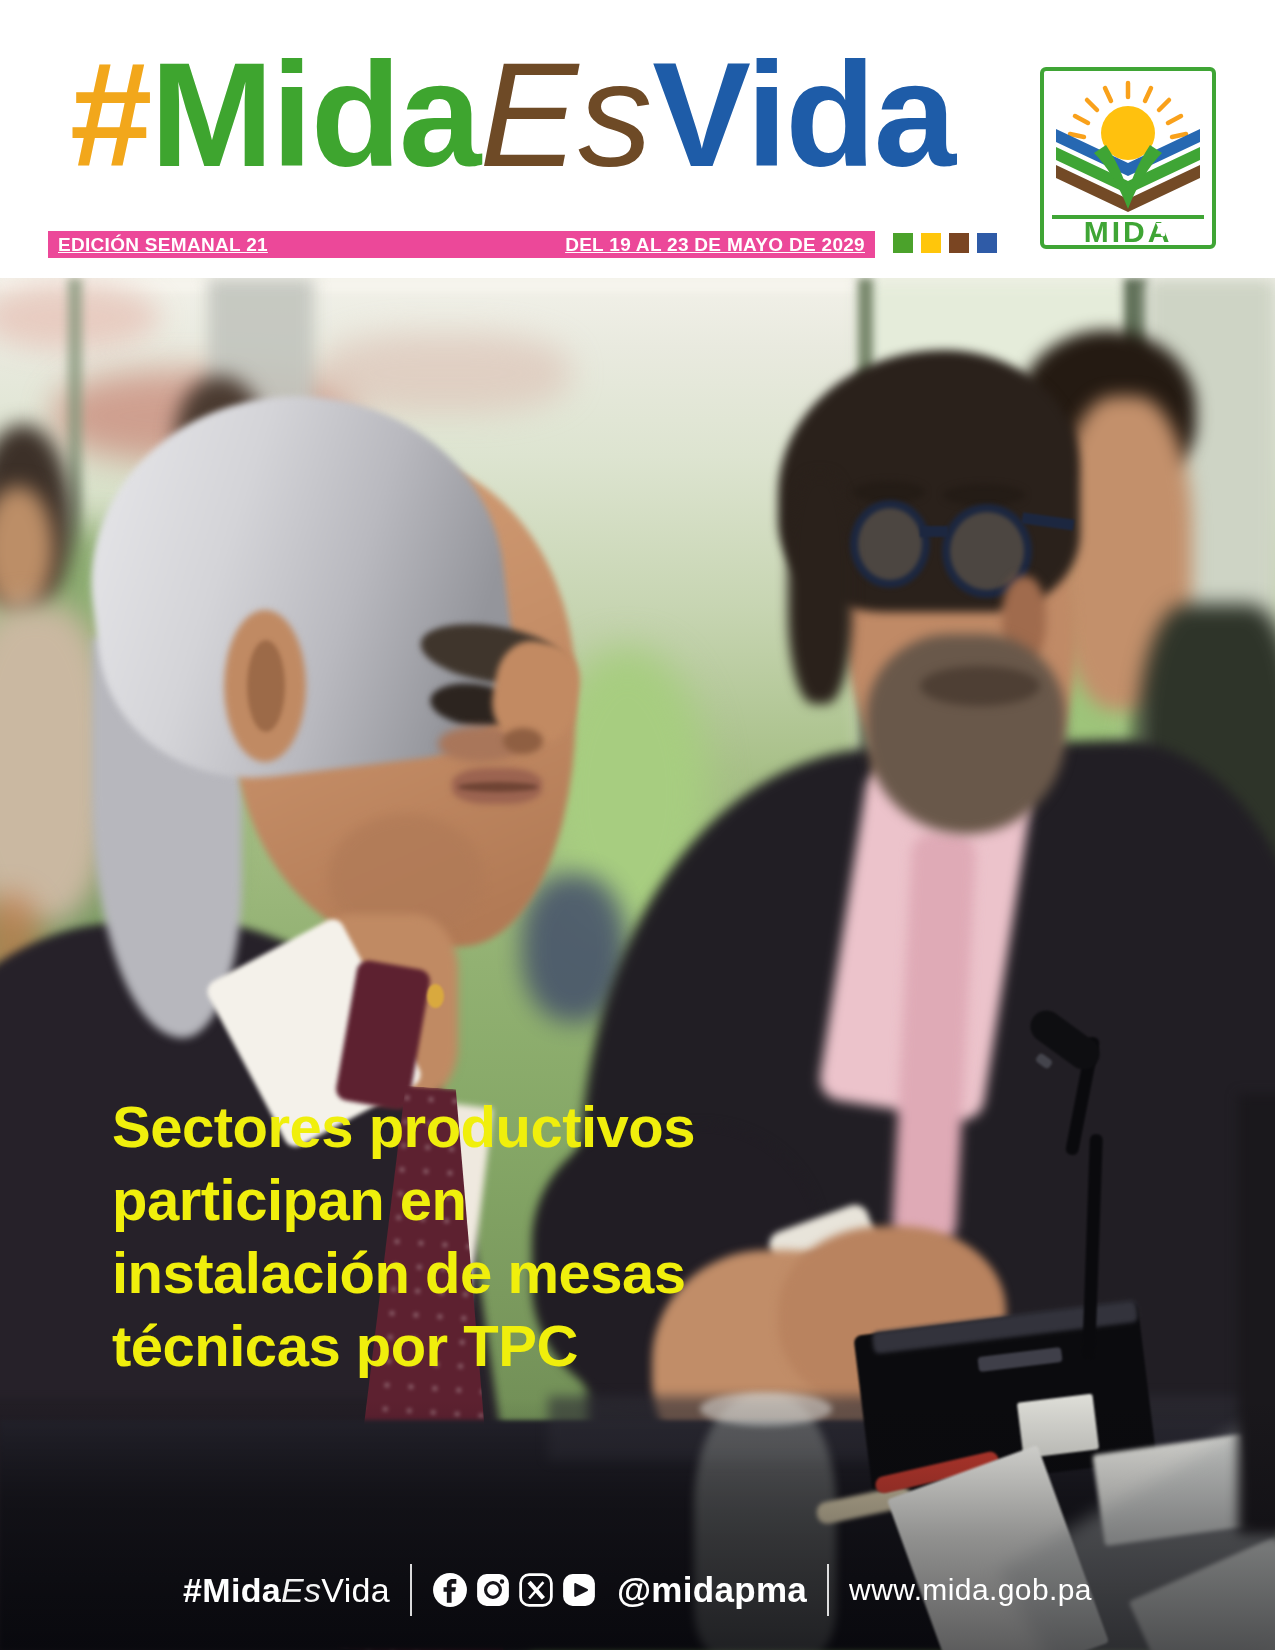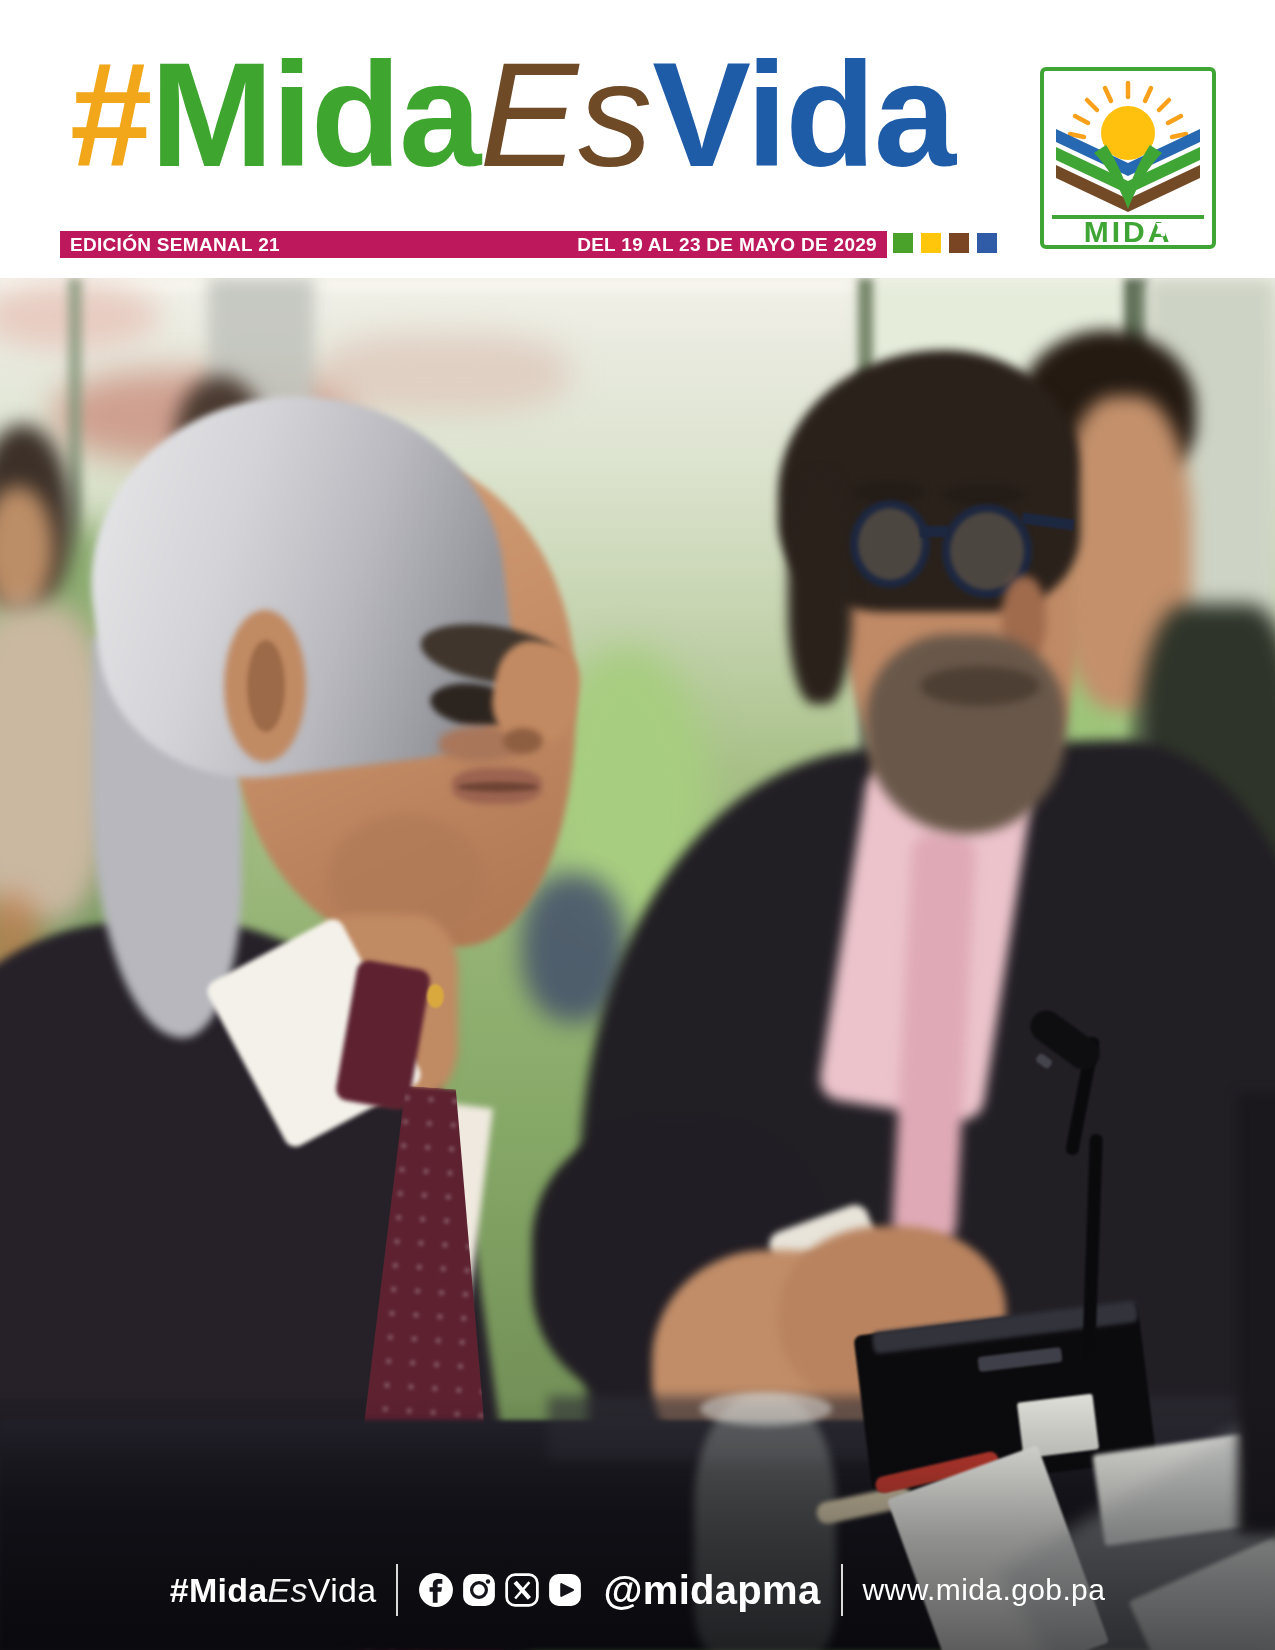--- a/index.html
+++ b/index.html
@@ -7,23 +7,23 @@
         font-family:"Liberation Sans", sans-serif;}
   
   .brand{position:absolute;left:70px;top:40px;font-size:148px;line-height:150px;
          font-weight:800;letter-spacing:-2px;white-space:nowrap;}
   .brand .hash{color:#F2A71B;}
   .brand .mida{color:#3EA52F;}
   .brand .es{color:#6E4A26;font-weight:400;font-style:italic;letter-spacing:0;}
   .brand .vida{color:#1E5CA8;}
   .logo-box{position:absolute;left:1040px;top:67px;width:176px;height:182px;background:#fff;
             border:4px solid #3FA535;border-radius:6px;box-sizing:border-box;}
-  .edition-bar{position:absolute;left:60px;top:231px;width:827px;height:27px;background:#be185d;
+  .edition-bar{position:absolute;left:48px;top:231px;width:827px;height:27px;background:#ec4899;
                color:#fff;font-size:19px;font-weight:bold;display:flex;align-items:center;
-               justify-content:space-between;padding:0 10px;box-sizing:border-box;letter-spacing:.3px;}
+               justify-content:space-between;padding:0 10px;box-sizing:border-box;letter-spacing:.3px;text-decoration:underline;}
   .sq{position:absolute;top:233px;width:20px;height:20px;}
   .sq1{left:893px;} .sq2{left:921px;} .sq3{left:949px;} .sq4{left:977px;}
 
   
   .photo{position:absolute;left:0;top:278px;width:1275px;height:1372px;overflow:hidden;
          background:linear-gradient(180deg,#f2f1e9 0%,#e9eadf 5%,#dde4d0 13%,#c7d5b2 24%,
                     #a8c088 36%,#92b172 50%,#86a867 62%,#7b9a5e 74%,#6f8c55 86%,#65804c 100%);}
   .photo .s{position:absolute;}
   
   .top-strip{left:0;top:0;width:1275px;height:14px;background:#f6f4ed;filter:blur(3px);}
@@ -172,21 +172,21 @@
   .hl-line{font-size:58px;font-weight:800;color:#F0EF0C;letter-spacing:-.5px;line-height:73px;}
   .hl-lines{margin-top:12px;}
   
   .footer-bar{position:absolute;left:0;top:1276px;width:1275px;height:72px;display:flex;
               align-items:center;justify-content:center;gap:20px;color:#fff;}
   .f-brand{font-size:34px;font-weight:bold;letter-spacing:.3px;white-space:nowrap;}
   .f-brand .es{font-weight:400;font-style:italic;opacity:.95;}
   .f-brand .vida{font-weight:500;}
   .f-div{width:2px;height:52px;background:rgba(255,255,255,.85);}
   .f-icons{display:flex;align-items:center;gap:7px;}
-  .f-handle{font-size:40px;font-weight:600;letter-spacing:.3px;}
+  .f-handle{font-size:35px;font-weight:600;letter-spacing:.3px;}
   .f-web{font-size:30px;font-weight:normal;letter-spacing:.4px;}
 </style>
 </head>
 <body>
 
 <div class="page">
 
   <div class="brand">
     <span class="hash">#</span><span class="mida">Mida</span><span class="es">Es</span><span class="vida">Vida</span>
   </div>
@@ -315,20 +315,26 @@
     <div class="s pen-red"></div>
     <div class="s pen-tip"></div>
     <div class="s card1"></div>
     <div class="s card2"></div>
     <div class="s card3"></div>
     <div class="s br-light"></div>
     <div class="s right-dark"></div>
     <div class="s vignette"></div>
 
     <div class="headline">
+      <div class="hl-lines">
+        <div class="hl-line">Sectores productivos</div>
+        <div class="hl-line">participan en</div>
+        <div class="hl-line">instalación de mesas</div>
+        <div class="hl-line">técnicas por TPC</div>
+      </div>
     </div>
 
     <div class="footer-bar">
       <div class="f-brand">
         <span>#</span><span>Mida</span><span class="es">Es</span><span class="vida">Vida</span>
       </div>
       <div class="f-div"></div>
       <div class="f-icons">
         <svg width="36" height="36" viewBox="0 0 34 34">
           <circle cx="17" cy="17" r="16" fill="#ffffff"></circle>

